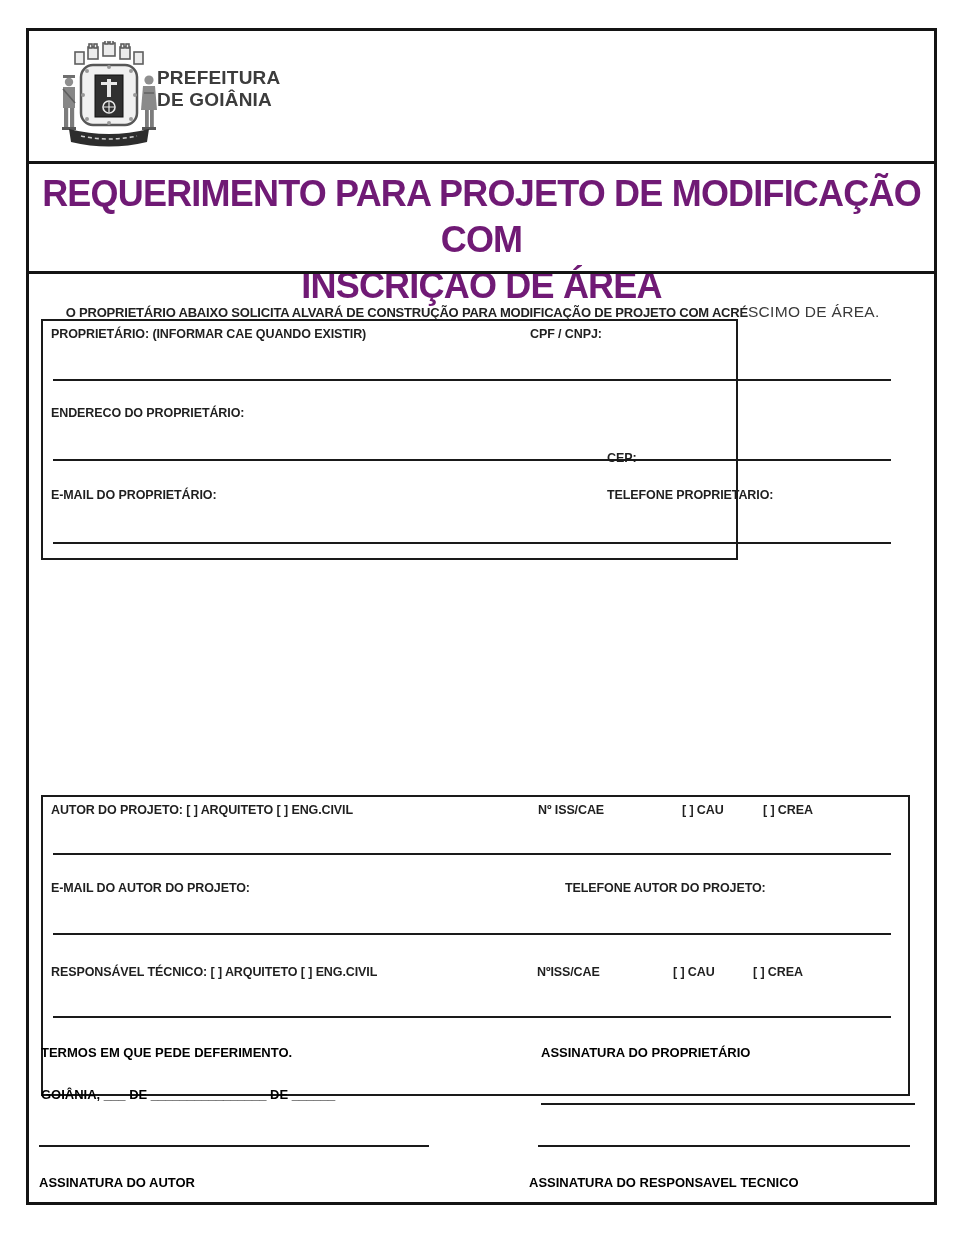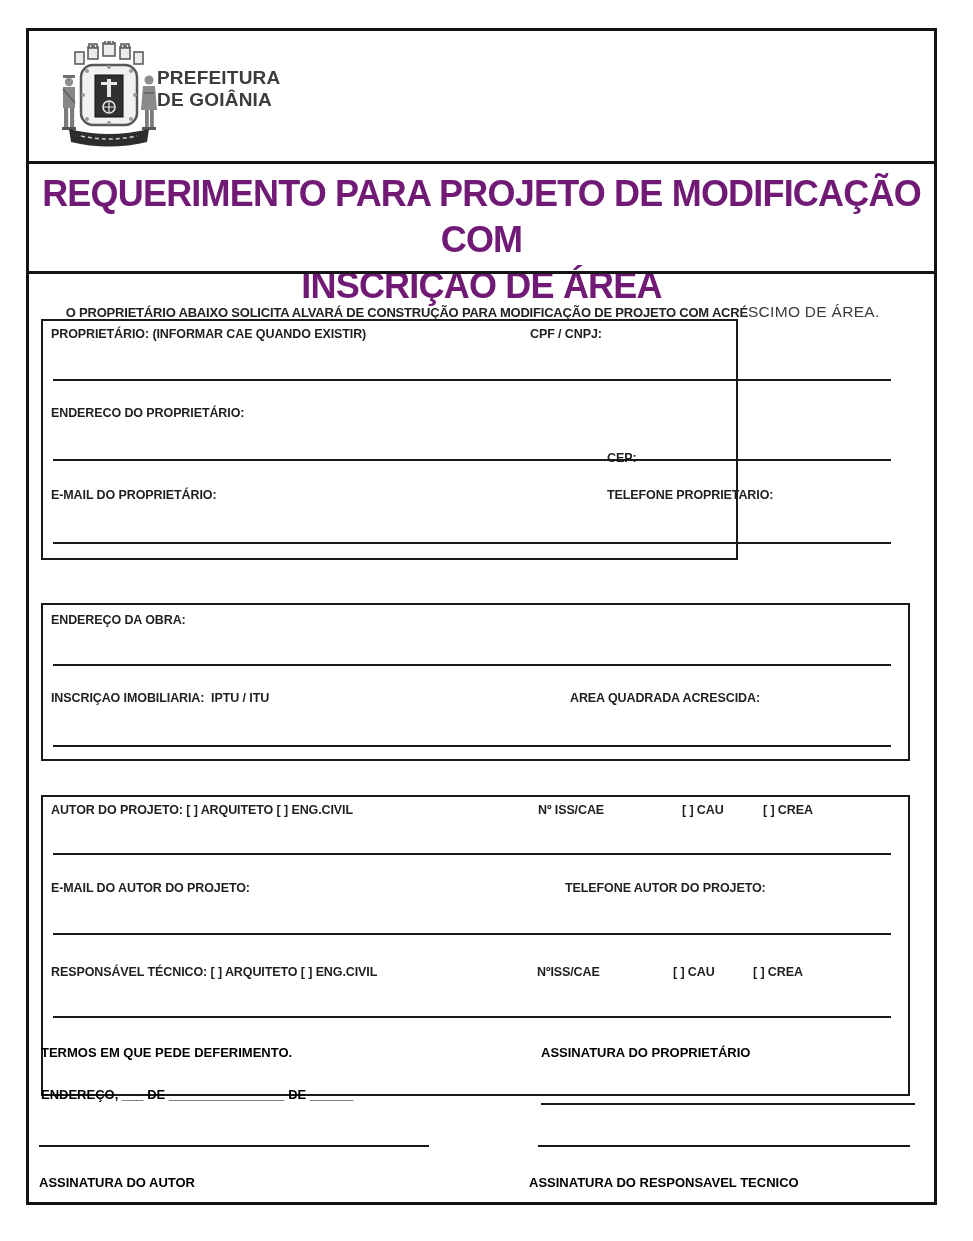--- a/index.html
+++ b/index.html
@@ -128,28 +128,20 @@
 
       <span class="lbl" style="left:8px;top:85px;">ENDERECO DO PROPRIETÁRIO:</span>
       <span class="lbl" style="left:564px;top:85px;margin-top:45px;">CEP:</span>
       <div class="fill-line" style="left:10px;top:138px;width:838px;"></div>
 
       <span class="lbl" style="left:8px;top:167px;">E-MAIL DO PROPRIETÁRIO:</span>
       <span class="lbl" style="left:564px;top:167px;">TELEFONE PROPRIETARIO:</span>
       <div class="fill-line" style="left:10px;top:221px;width:838px;"></div>
     </div>
 
-    <div class="box" style="left:12px;top:572px;width:869px;height:158px;">
-      <span class="lbl" style="left:8px;top:8px;">ENDEREÇO DA OBRA:</span>
-      <div class="fill-line" style="left:10px;top:59px;width:838px;"></div>
-
-      <span class="lbl" style="left:8px;top:86px;">INSCRIÇAO IMOBILIARIA:  IPTU / ITU</span>
-      <span class="lbl" style="left:527px;top:86px;">AREA QUADRADA ACRESCIDA:</span>
-      <div class="fill-line" style="left:10px;top:140px;width:838px;"></div>
-    </div>
 
     <div class="box" style="left:12px;top:764px;width:869px;height:301px;">
       <span class="lbl" style="left:8px;top:6px;">AUTOR DO PROJETO: [ ] ARQUITETO [ ] ENG.CIVIL</span>
       <span class="lbl" style="left:495px;top:6px;">Nº ISS/CAE</span>
       <span class="lbl" style="left:639px;top:6px;">[ ] CAU</span>
       <span class="lbl" style="left:720px;top:6px;">[ ] CREA</span>
       <div class="fill-line" style="left:10px;top:56px;width:838px;"></div>
 
       <span class="lbl" style="left:8px;top:84px;">E-MAIL DO AUTOR DO PROJETO:</span>
       <span class="lbl" style="left:522px;top:84px;">TELEFONE AUTOR DO PROJETO:</span>
@@ -158,21 +150,21 @@
       <span class="lbl" style="left:8px;top:168px;">RESPONSÁVEL TÉCNICO: [ ] ARQUITETO [ ] ENG.CIVIL</span>
       <span class="lbl" style="left:494px;top:168px;">NºISS/CAE</span>
       <span class="lbl" style="left:630px;top:168px;">[ ] CAU</span>
       <span class="lbl" style="left:710px;top:168px;">[ ] CREA</span>
       <div class="fill-line" style="left:10px;top:219px;width:838px;"></div>
     </div>
 
     <span class="foot-lbl" style="left:12px;top:1014px;">TERMOS EM QUE PEDE DEFERIMENTO.</span>
     <span class="foot-lbl centered" style="left:512px;top:1014px;width:374px;">ASSINATURA DO PROPRIETÁRIO</span>
 
-    <span class="foot-lbl" style="left:12px;top:1056px;">ENDEREÇO, ___ DE ________________ DE ______</span>
+    <span class="foot-lbl" style="left:12px;top:1056px;">GOIÂNIA, ___ DE ________________ DE ______</span>
     <div class="fill-line" style="left:512px;top:1072px;width:374px;"></div>
 
     <div class="fill-line" style="left:10px;top:1114px;width:390px;"></div>
     <div class="fill-line" style="left:509px;top:1114px;width:372px;"></div>
 
     <span class="foot-lbl centered" style="left:10px;top:1144px;width:390px;">ASSINATURA DO AUTOR</span>
     <span class="foot-lbl centered" style="left:500px;top:1144px;width:390px;">ASSINATURA DO RESPONSAVEL TECNICO</span>
 
   </div>
 </div>

